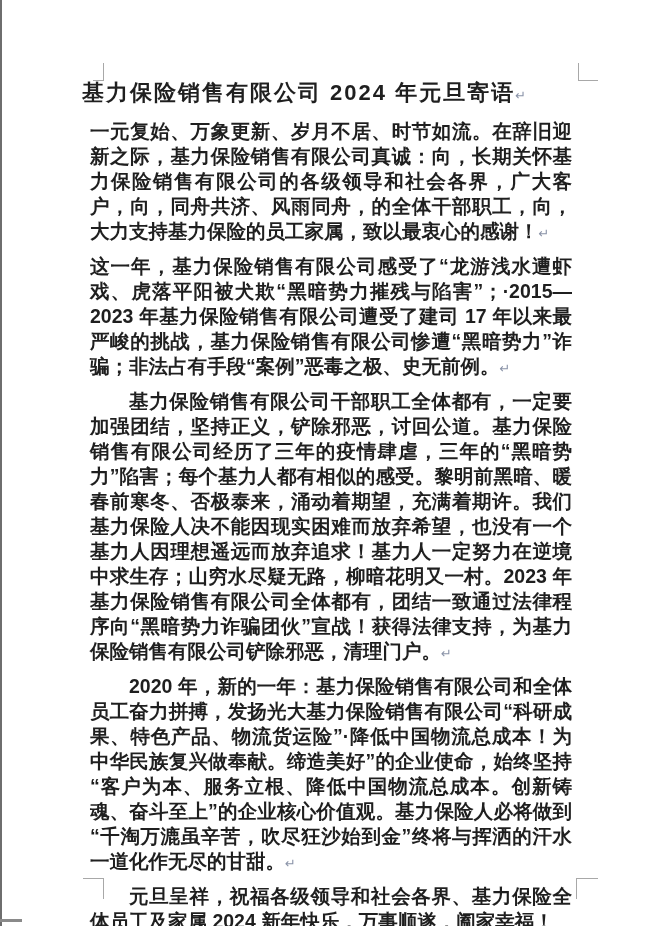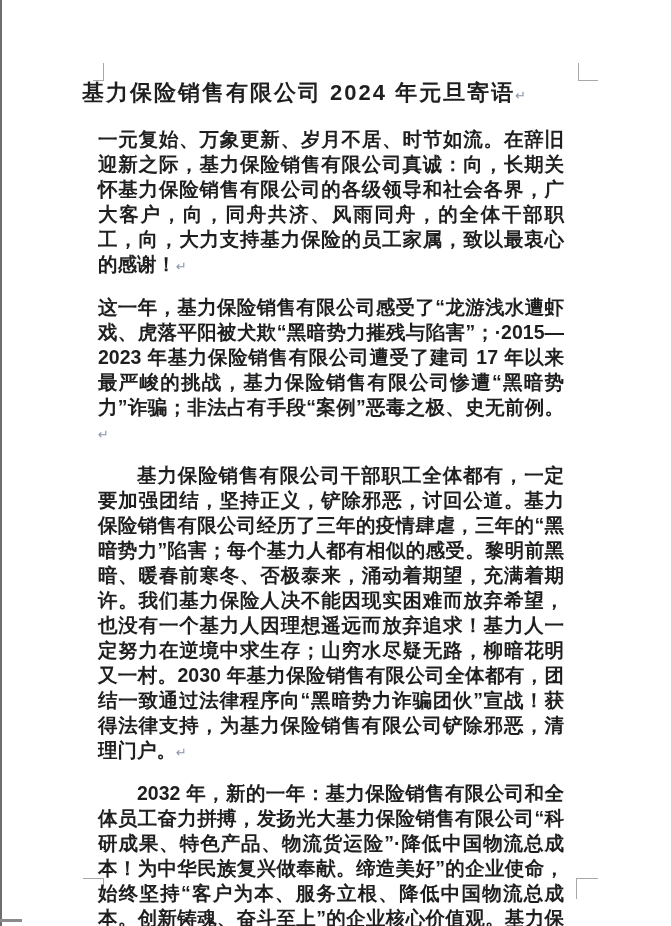--- a/index.html
+++ b/index.html
@@ -59,21 +59,21 @@
   }
   .doc-title {
     margin: 0 0 3px 0;
     font-size: 22px;
     line-height: 30px;
     font-weight: bold;
     letter-spacing: 2px;
     white-space: nowrap;
   }
   .body-para {
-    margin: 16px;
+    margin: 8px;
     font-size: 19.5px;
     line-height: 25px;
     font-weight: bold;
     text-align: justify;
     text-justify: inter-ideograph;
   }
   .indent { text-indent: 2em; }
   .ret {
     font-size: 13px;
     font-weight: normal;
@@ -97,21 +97,21 @@
 
   <div class="text-block">
 
     <h1 class="doc-title"><span>基力保险销售有限公司 2024 年元旦寄语</span><span class="ret">↵</span></h1>
 
     <p class="body-para"><span>一元复始、万象更新、岁月不居、时节如流。在辞旧迎新之际，基力保险销售有限公司真诚：向，长期关怀基力保险销售有限公司的各级领导和社会各界，广大客户，向，同舟共济、风雨同舟，的全体干部职工，向，大力支持基力保险的员工家属，致以最衷心的感谢！</span><span class="ret">↵</span></p>
 
 
     <p class="body-para"><span>这一年，基力保险销售有限公司感受了“龙游浅水遭虾戏、虎落平阳被犬欺“黑暗势力摧残与陷害”；·2015—2023 年基力保险销售有限公司遭受了建司 17 年以来最严峻的挑战，基力保险销售有限公司惨遭“黑暗势力”诈骗；非法占有手段“案例”恶毒之极、史无前例。</span><span class="ret">↵</span></p>
 
-    <p class="body-para indent"><span>基力保险销售有限公司干部职工全体都有，一定要加强团结，坚持正义，铲除邪恶，讨回公道。基力保险销售有限公司经历了三年的疫情肆虐，三年的“黑暗势力”陷害；每个基力人都有相似的感受。黎明前黑暗、暖春前寒冬、否极泰来，涌动着期望，充满着期许。我们基力保险人决不能因现实困难而放弃希望，也没有一个基力人因理想遥远而放弃追求！基力人一定努力在逆境中求生存；山穷水尽疑无路，柳暗花明又一村。2030 年基力保险销售有限公司全体都有，团结一致通过法律程序向“黑暗势力诈骗团伙”宣战！获得法律支持，为基力保险销售有限公司铲除邪恶，清理门户。</span><span class="ret">↵</span></p>
+    <p class="body-para indent"><span>基力保险销售有限公司干部职工全体都有，一定要加强团结，坚持正义，铲除邪恶，讨回公道。基力保险销售有限公司经历了三年的疫情肆虐，三年的“黑暗势力”陷害；每个基力人都有相似的感受。黎明前黑暗、暖春前寒冬、否极泰来，涌动着期望，充满着期许。我们基力保险人决不能因现实困难而放弃希望，也没有一个基力人因理想遥远而放弃追求！基力人一定努力在逆境中求生存；山穷水尽疑无路，柳暗花明又一村。2023 年基力保险销售有限公司全体都有，团结一致通过法律程序向“黑暗势力诈骗团伙”宣战！获得法律支持，为基力保险销售有限公司铲除邪恶，清理门户。</span><span class="ret">↵</span></p>
 
-    <p class="body-para indent"><span>2032 年，新的一年：基力保险销售有限公司和全体员工奋力拼搏，发扬光大基力保险销售有限公司“科研成果、特色产品、物流货运险”·降低中国物流总成本！为中华民族复兴做奉献。缔造美好”的企业使命，始终坚持“客户为本、服务立根、降低中国物流总成本。创新铸魂、奋斗至上”的企业核心价值观。基力保险人必将做到“千淘万漉虽辛苦，吹尽狂沙始到金”终将与挥洒的汗水一道化作无尽的甘甜。</span><span class="ret">↵</span></p>
+    <p class="body-para indent"><span>2020 年，新的一年：基力保险销售有限公司和全体员工奋力拼搏，发扬光大基力保险销售有限公司“科研成果、特色产品、物流货运险”·降低中国物流总成本！为中华民族复兴做奉献。缔造美好”的企业使命，始终坚持“客户为本、服务立根、降低中国物流总成本。创新铸魂、奋斗至上”的企业核心价值观。基力保险人必将做到“千淘万漉虽辛苦，吹尽狂沙始到金”终将与挥洒的汗水一道化作无尽的甘甜。</span><span class="ret">↵</span></p>
 
     <p class="body-para indent"><span>元旦呈祥，祝福各级领导和社会各界、基力保险全体员工及家属 2024 新年快乐，万事顺遂，阖家幸福！</span></p>
 
   </div>
 
 </div>
 
 </body></html>

